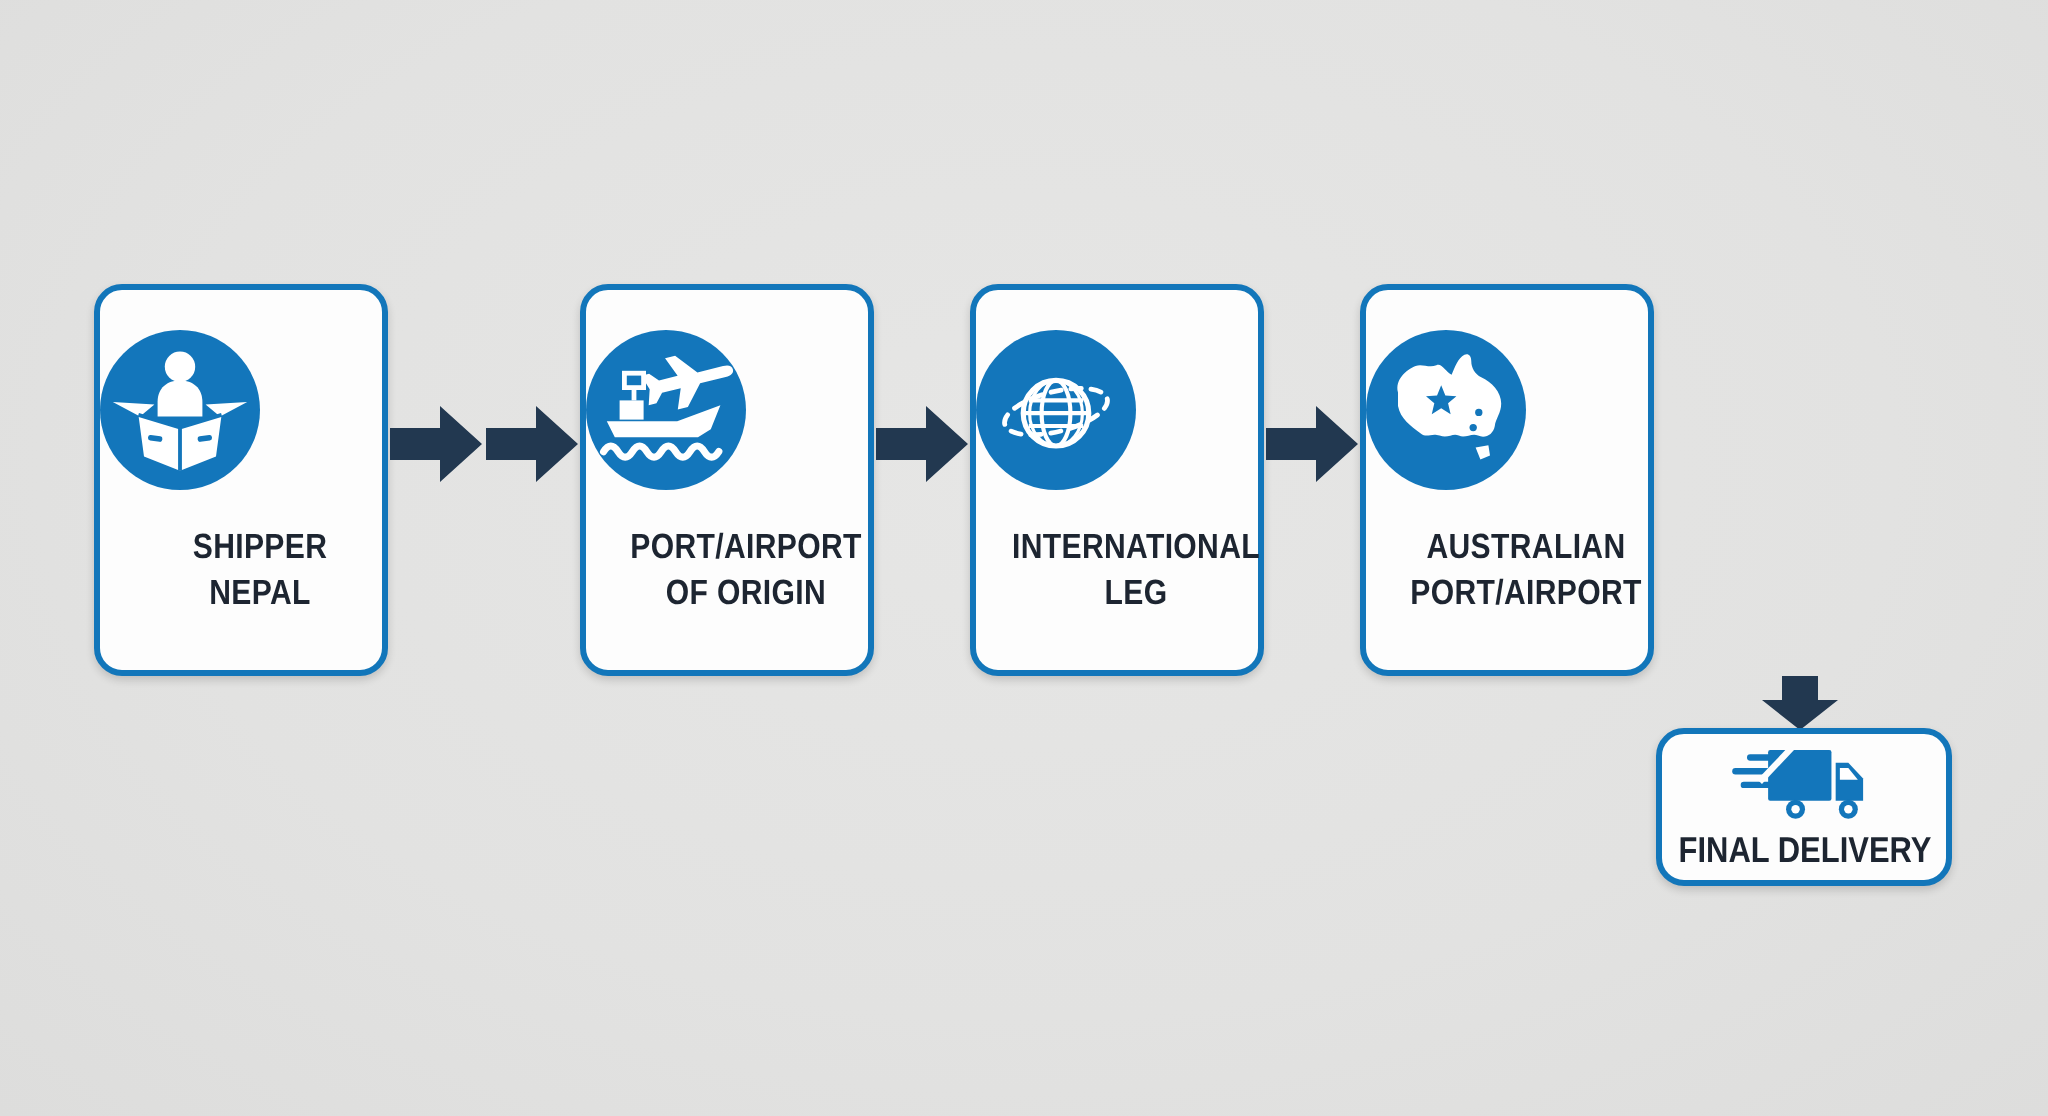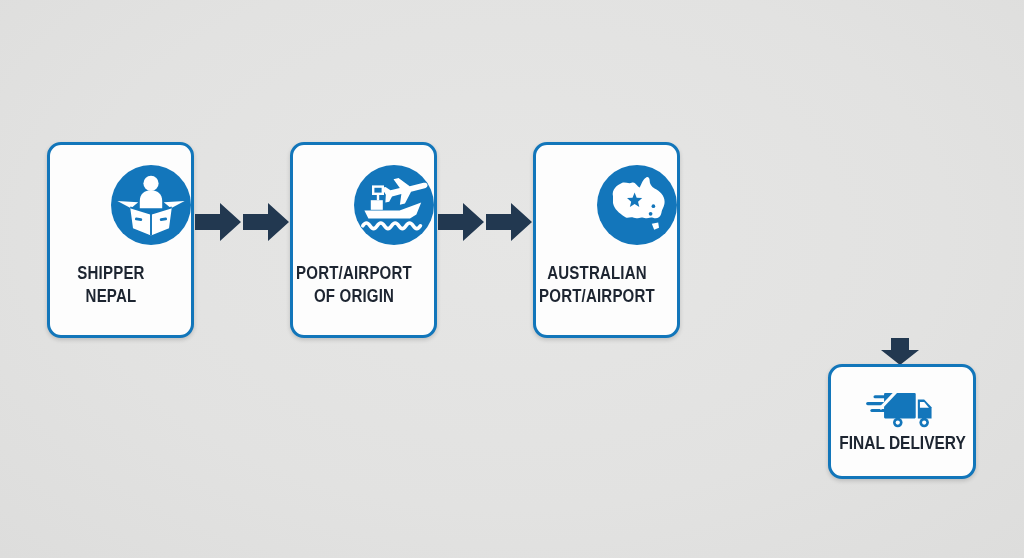--- a/index.html
+++ b/index.html
@@ -23,21 +23,21 @@
   .flow-row{
     position:absolute;left:47px;top:142px;
     display:flex;align-items:stretch;
   }
   .step-card{
     width:147px;height:196px;
     background:var(--box-fill);
     border:3px solid var(--box-border);
     border-radius:14px;
     box-shadow:0 2px 4px rgba(0,0,0,.16);
-    display:flex;flex-direction:column;align-items:flex-end;
+    display:flex;flex-direction:column;align-items:flex-start;
     padding-top:20px;
   }
   .icon-circle{
     width:80px;height:80px;border-radius:50%;
     background:var(--icon-circle);
     display:flex;align-items:center;justify-content:center;
     flex:none;
   }
   .icon-circle svg{width:80px;height:80px;display:block;}
   .step-label{
@@ -57,21 +57,21 @@
     width:48px;flex:none;
     display:flex;align-items:center;justify-content:center;
     align-self:center;
     transform:translateY(-18px);
   }
   .h-arrow svg{display:block;}
   .v-arrow{position:absolute;left:881px;top:338px;}
   .v-arrow svg{display:block;}
   .final-card{
     position:absolute;left:828px;top:364px;
-    width:148px;height:115px;
+    width:148px;height:79px;
     background:var(--box-fill);
     border:3px solid var(--box-border);
     border-radius:14px;
     box-shadow:0 2px 4px rgba(0,0,0,.16);
     display:flex;flex-direction:column;align-items:center;justify-content:center;
     padding-top:2px;
   }
   .final-card svg{display:block;width:104px;height:38px;}
   .final-label{
     margin-top:3px;
@@ -144,20 +144,37 @@
         <span>OF ORIGIN</span>
       </div>
     </div>
 
     <div class="h-arrow">
       <svg width="46" height="40" viewBox="0 0 46 40">
         <polygon class="arrow-shape" points="0,12 25,12 25,1 46,20 25,39 25,28 0,28"></polygon>
       </svg>
     </div>
 
+    <div class="step-card">
+      <div class="icon-circle">
+        <svg viewBox="0 0 100 100">
+          <circle class="ws" cx="50" cy="52" r="20.5" stroke-width="3.2"></circle>
+          <ellipse class="ws" cx="50" cy="52" rx="9" ry="20.5" stroke-width="2.6"></ellipse>
+          <ellipse class="ws" cx="50" cy="52" rx="16.5" ry="20.5" stroke-width="2"></ellipse>
+          <line class="ws" x1="33" y1="44" x2="67" y2="44" stroke-width="2.6"></line>
+          <line class="ws" x1="29.5" y1="52" x2="70.5" y2="52" stroke-width="2.6"></line>
+          <line class="ws" x1="33" y1="60" x2="67" y2="60" stroke-width="2.6"></line>
+          <ellipse class="ws" cx="50" cy="51" rx="33" ry="12.5" stroke-width="3" stroke-dasharray="6.5 6" stroke-linecap="round" transform="rotate(-14 50 51)"></ellipse>
+        </svg>
+      </div>
+      <div class="step-label">
+        <span>INTERNATIONAL</span>
+        <span>LEG</span>
+      </div>
+    </div>
 
     <div class="h-arrow">
       <svg width="46" height="40" viewBox="0 0 46 40">
         <polygon class="arrow-shape" points="0,12 25,12 25,1 46,20 25,39 25,28 0,28"></polygon>
       </svg>
     </div>
 
     <div class="step-card">
       <div class="icon-circle">
         <svg viewBox="0 0 100 100">

